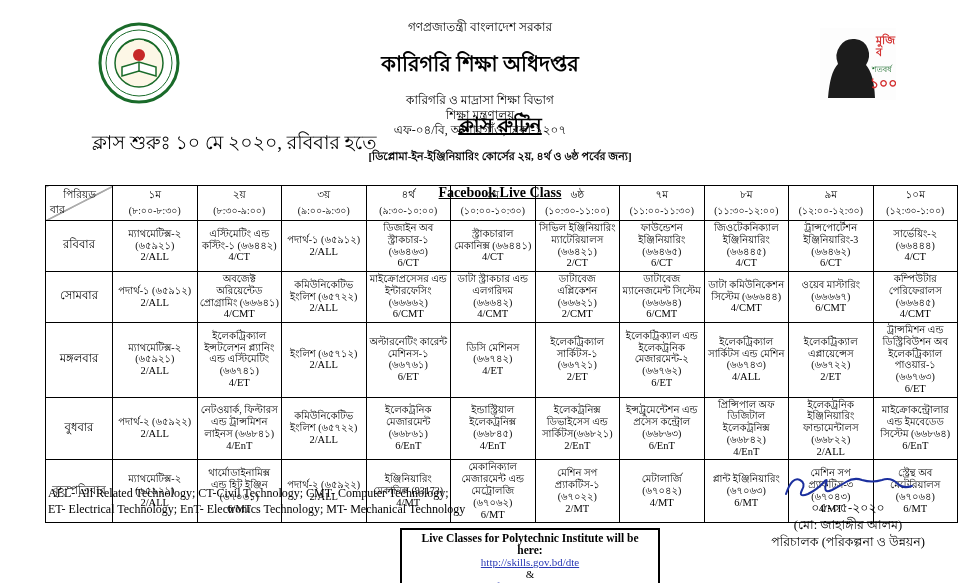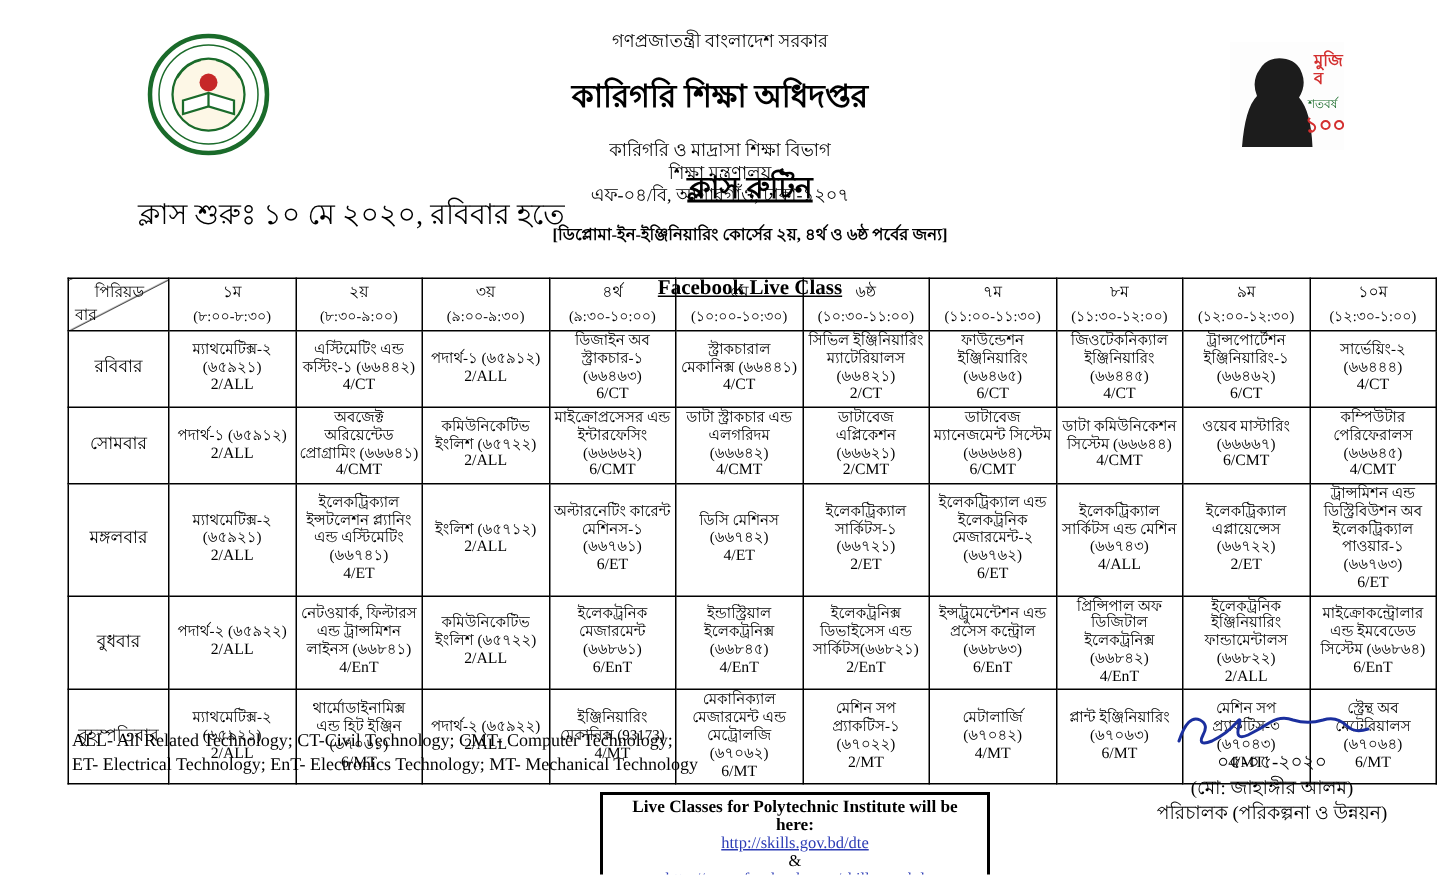--- a/index.html
+++ b/index.html
@@ -179,21 +179,21 @@
           </td>
           <td>
             <div class="subj">ফাউন্ডেশন ইঞ্জিনিয়ারিং (৬৬৪৬৫)</div>
             <div class="grp">6/CT</div>
           </td>
           <td>
             <div class="subj">জিওটেকনিক্যাল ইঞ্জিনিয়ারিং (৬৬৪৪৫)</div>
             <div class="grp">4/CT</div>
           </td>
           <td>
-            <div class="subj">ট্রান্সপোর্টেশন ইঞ্জিনিয়ারিং-১ (৬৬৪৬২)</div>
+            <div class="subj">ট্রান্সপোর্টেশন ইঞ্জিনিয়ারিং-3 (৬৬৪৬২)</div>
             <div class="grp">6/CT</div>
           </td>
           <td>
             <div class="subj">সার্ভেয়িং-২ (৬৬৪৪৪)</div>
             <div class="grp">4/CT</div>
           </td>
         </tr>
         <tr>
           <th class="day">সোমবার</th>
           <td>

